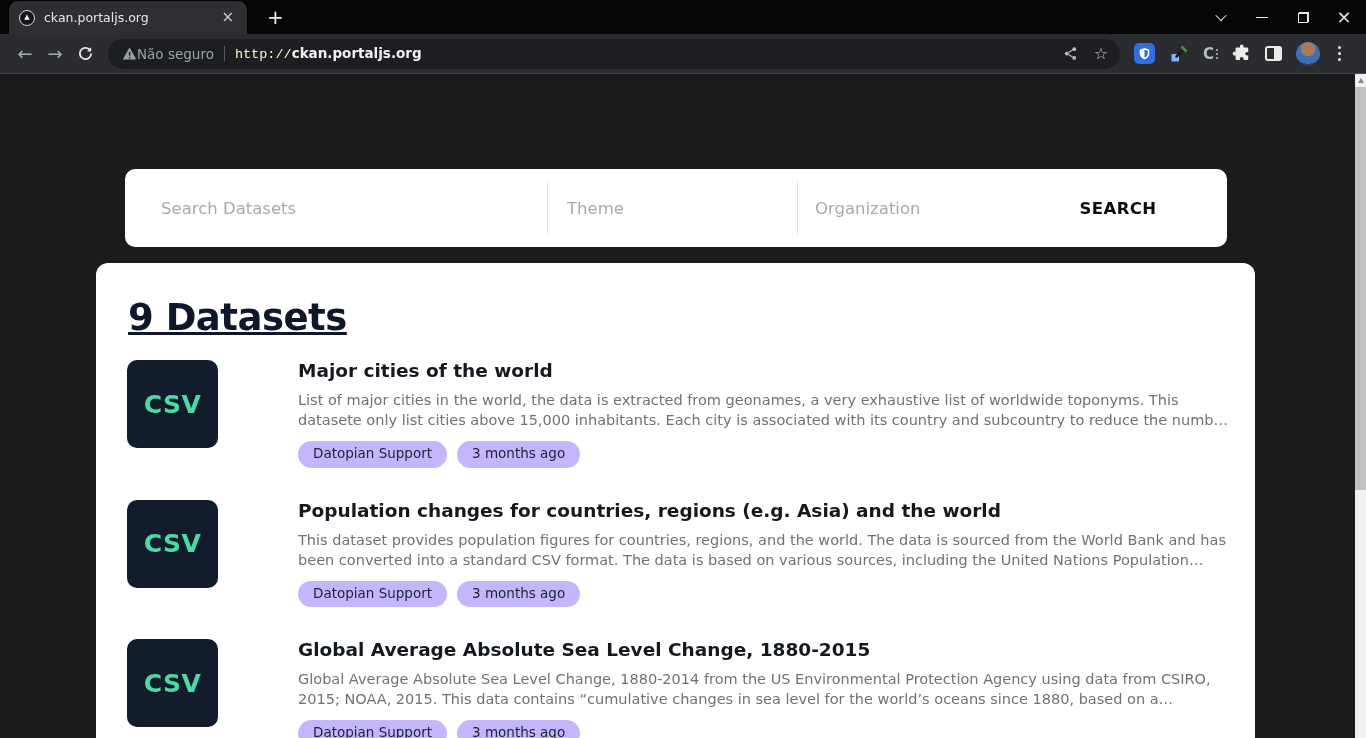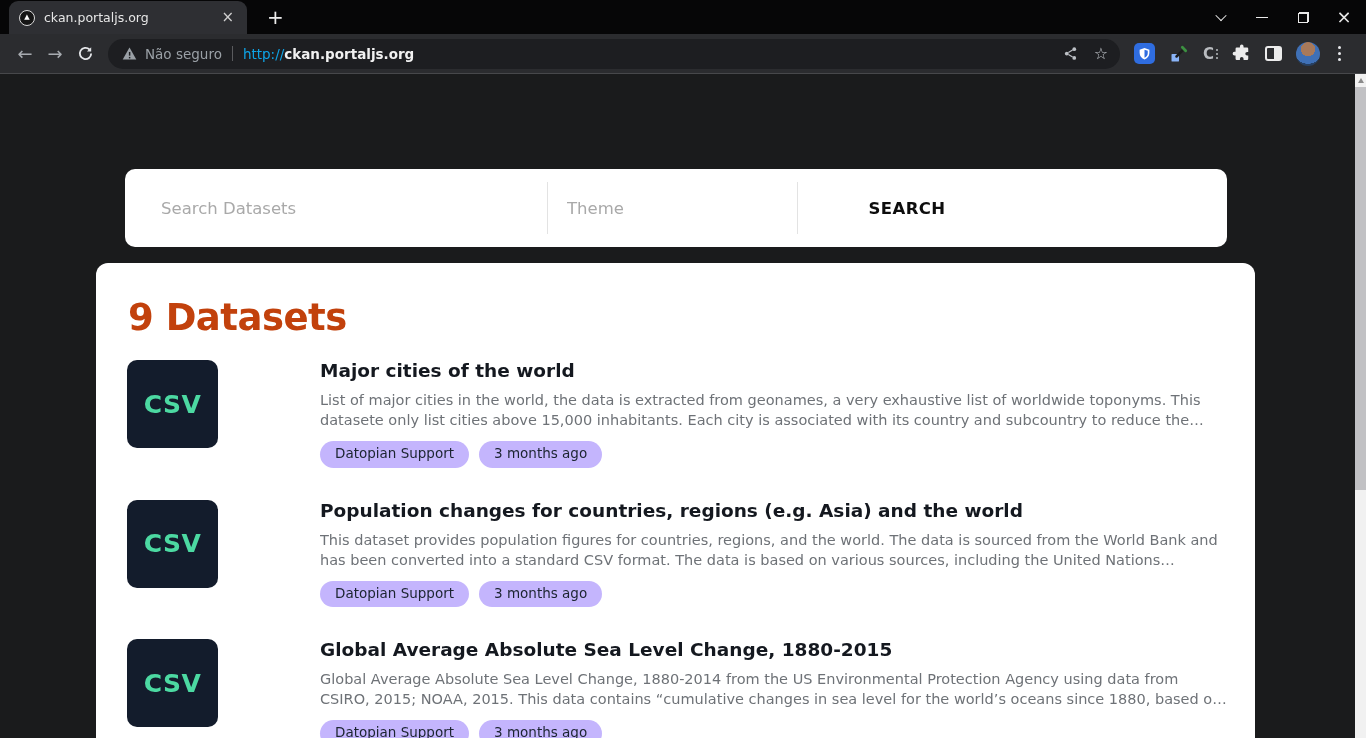--- a/index.html
+++ b/index.html
@@ -26,23 +26,23 @@
   .resto::after  { content:""; position:absolute; left:0; bottom:0; width:8px; height:8px; border:1.5px solid #eaeaea; background:#060607; }
   .wclose { color:#eaeaea; font-size:18px; line-height:1; }
 
   .toolbar { height:40px; background:#2b2c2f; border-bottom:1px solid #47484b;
              display:flex; align-items:center; padding:0 10px; }
   .nav-btn { width:30px; height:30px; border-radius:50%; display:flex; align-items:center; justify-content:center;
              color:#a7abb0; font-size:18px; cursor:pointer; flex:none; }
   .nav-btn.reload svg { display:block; }
   .omnibox { margin-left:8px; width:1012px; height:30px; background:#1d1e21; border-radius:15px;
              display:flex; align-items:center; padding:0 12px 0 14px; color:#9aa0a6; font-size:13.5px; cursor:text; }
-  .sec-chip { display:flex; align-items:center; gap:8px; cursor:pointer; }
+  .sec-chip { display:flex; align-items:center; gap:0; cursor:pointer; }
   .vsep { width:1px; height:15px; background:#5a5b5e; margin:0 10px; }
-  .url-scheme { color:#0ea5e9; }
+  .url-scheme { color:#fef9c3;font-family:Liberation Mono, monospace; }
   .url-host { color:#f1f1f1; font-weight:bold; }
   .omni-spacer { flex:1; }
   .omni-ic { margin-left:16px; display:flex; align-items:center; cursor:pointer; }
   .star { color:#bdc1c6; font-size:16px; line-height:1; }
   .ext-bar { display:flex; align-items:center; gap:14px; margin-left:14px; }
   .ext { cursor:pointer; display:flex; align-items:center; justify-content:center; }
   .bitwarden { width:21px; height:21px; border-radius:5px; background:#2f6de0; }
   .cz { color:#b9bcc0; font-weight:bold; font-size:15px; display:flex; align-items:center; }
   .cz-dots { display:inline-flex; flex-direction:column; gap:2px; margin-left:2px; }
   .cz-dots i { width:2px; height:2px; background:#b9bcc0; border-radius:50%; }
@@ -71,27 +71,27 @@
   .f1 { width:422px; padding-left:36px; }
   .f2 { width:249px; padding-left:19px; }
   .f3 { flex:1; padding-left:17px; }
   .sdiv { width:1px; background:#e3e3e3; margin:13px 0; }
   .search-btn { width:218px; display:flex; align-items:center; justify-content:center;
                 font-size:16.5px; font-weight:800; letter-spacing:0.4px; color:#0d0d0d; cursor:pointer;
                 border:none; background:transparent; font-family:inherit; }
 
   .results-card { position:absolute; left:96px; top:189px; width:1159px; height:820px; background:#fff;
                   border-radius:12px; padding:33px 26px 0 31px; }
-  .heading { font-size:37px; font-weight:700; color:#c2410c; letter-spacing:-0.5px; margin-left:1px; }
+  .heading { font-size:37px; font-weight:700; color:#0f172a; letter-spacing:-0.5px; margin-left:1px;text-decoration:underline; }
   .rows { margin-top:21px; }
   .row { display:flex; margin-bottom:32px; }
   .fmt-badge { width:91px; height:88px; flex:none; background:#131c2c; border-radius:10px; cursor:pointer;
                display:flex; align-items:center; justify-content:center;
                color:#4cd9a2; font-size:25px; font-weight:700; letter-spacing:0.5px; }
-  .row-body { margin-left:102px; flex:1; max-width:942px; }
+  .row-body { margin-left:80px; flex:1; max-width:942px; }
   .row-title { font-size:18.5px; font-weight:700; color:#14181f; cursor:pointer; line-height:21px; }
   .row-desc { margin-top:9px; font-size:14.5px; line-height:20px; color:#6e7277;
               display:-webkit-box; -webkit-line-clamp:2; -webkit-box-orient:vertical; overflow:hidden; }
   .row-tags { margin-top:11px; display:flex; gap:10px; }
   .tag { background:#c4b5fd; color:#1b2430; font-size:13.5px; line-height:1; padding:6px 15px 7px; border-radius:999px; cursor:pointer; }
 </style>
 </head>
 <body>
 
 <div class="tabbar">
@@ -193,20 +193,23 @@
 
   <div class="search-card">
     <div class="s-field f1">
       <input type="text" placeholder="Search Datasets" style="">
     </div>
     <span class="sdiv"></span>
     <div class="s-field f2">
       <input type="text" placeholder="Theme" style="">
     </div>
     <span class="sdiv"></span>
+    <div class="s-field f3">
+      <input type="text" placeholder="Organization" style="">
+    </div>
     <button class="search-btn">SEARCH</button>
   </div>
 
   <div class="results-card">
     <div class="heading">9 Datasets</div>
 
     <div class="rows">
 
       <div class="row">
         <div class="fmt-badge">CSV</div>

